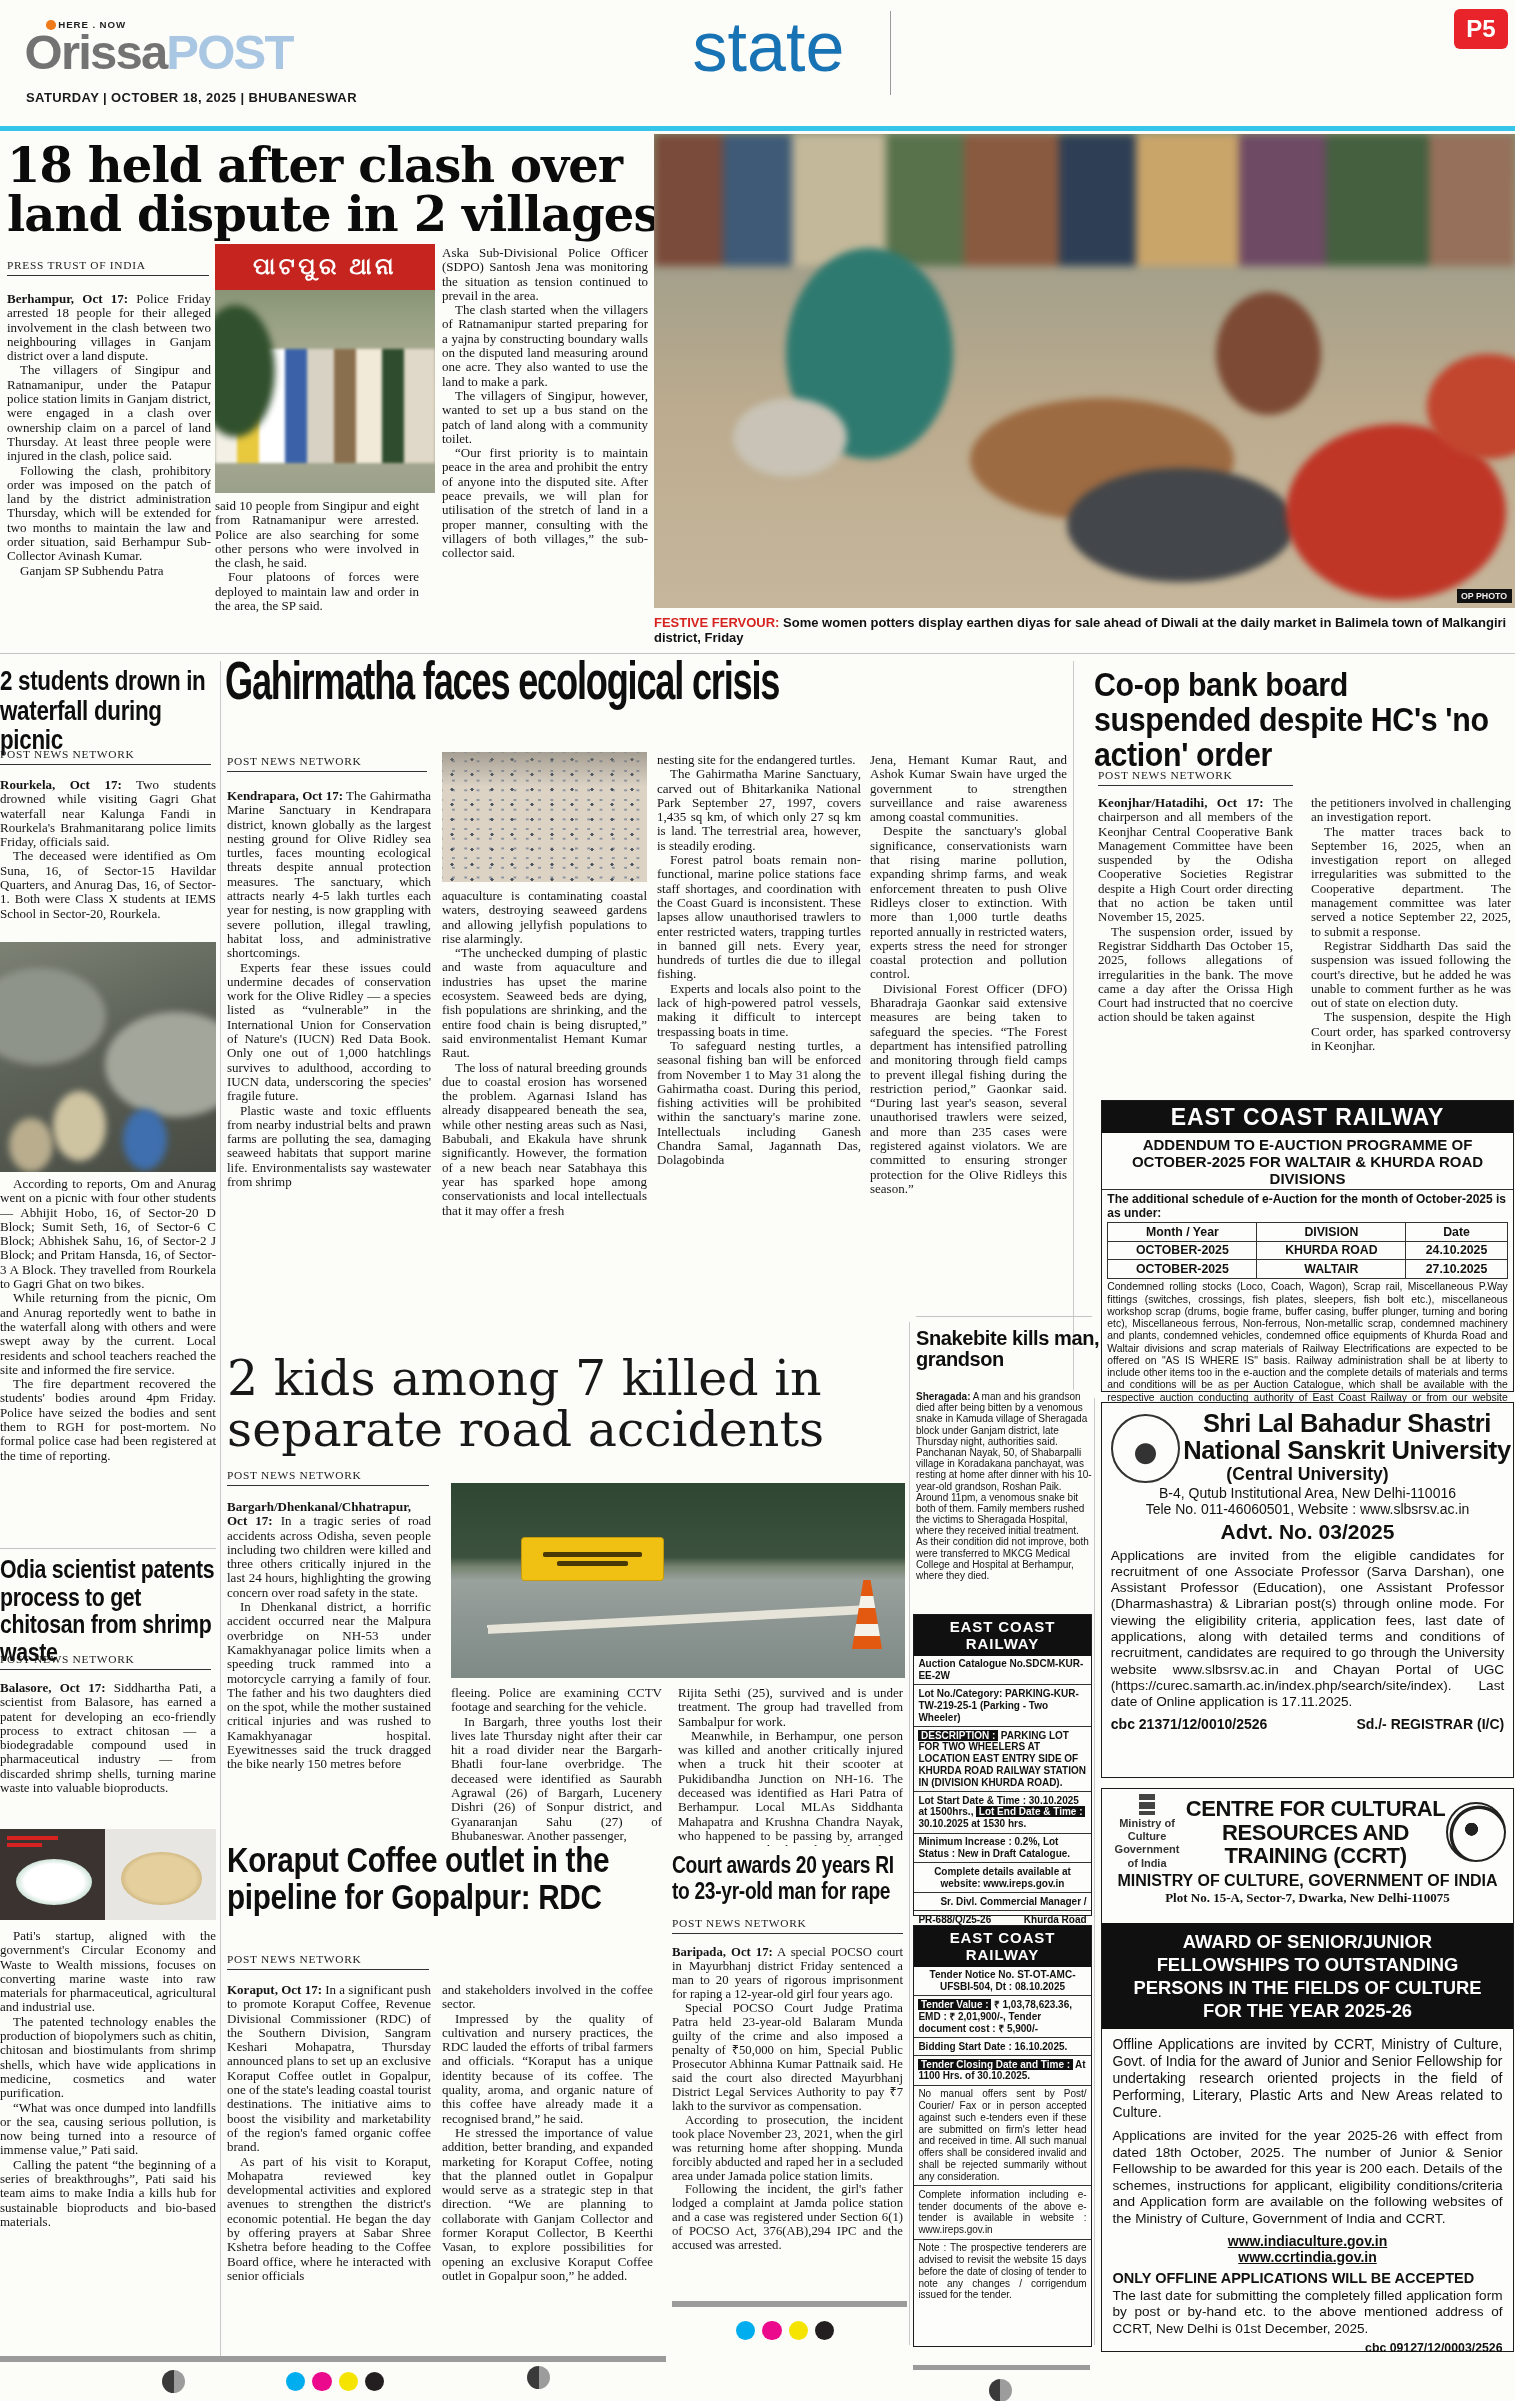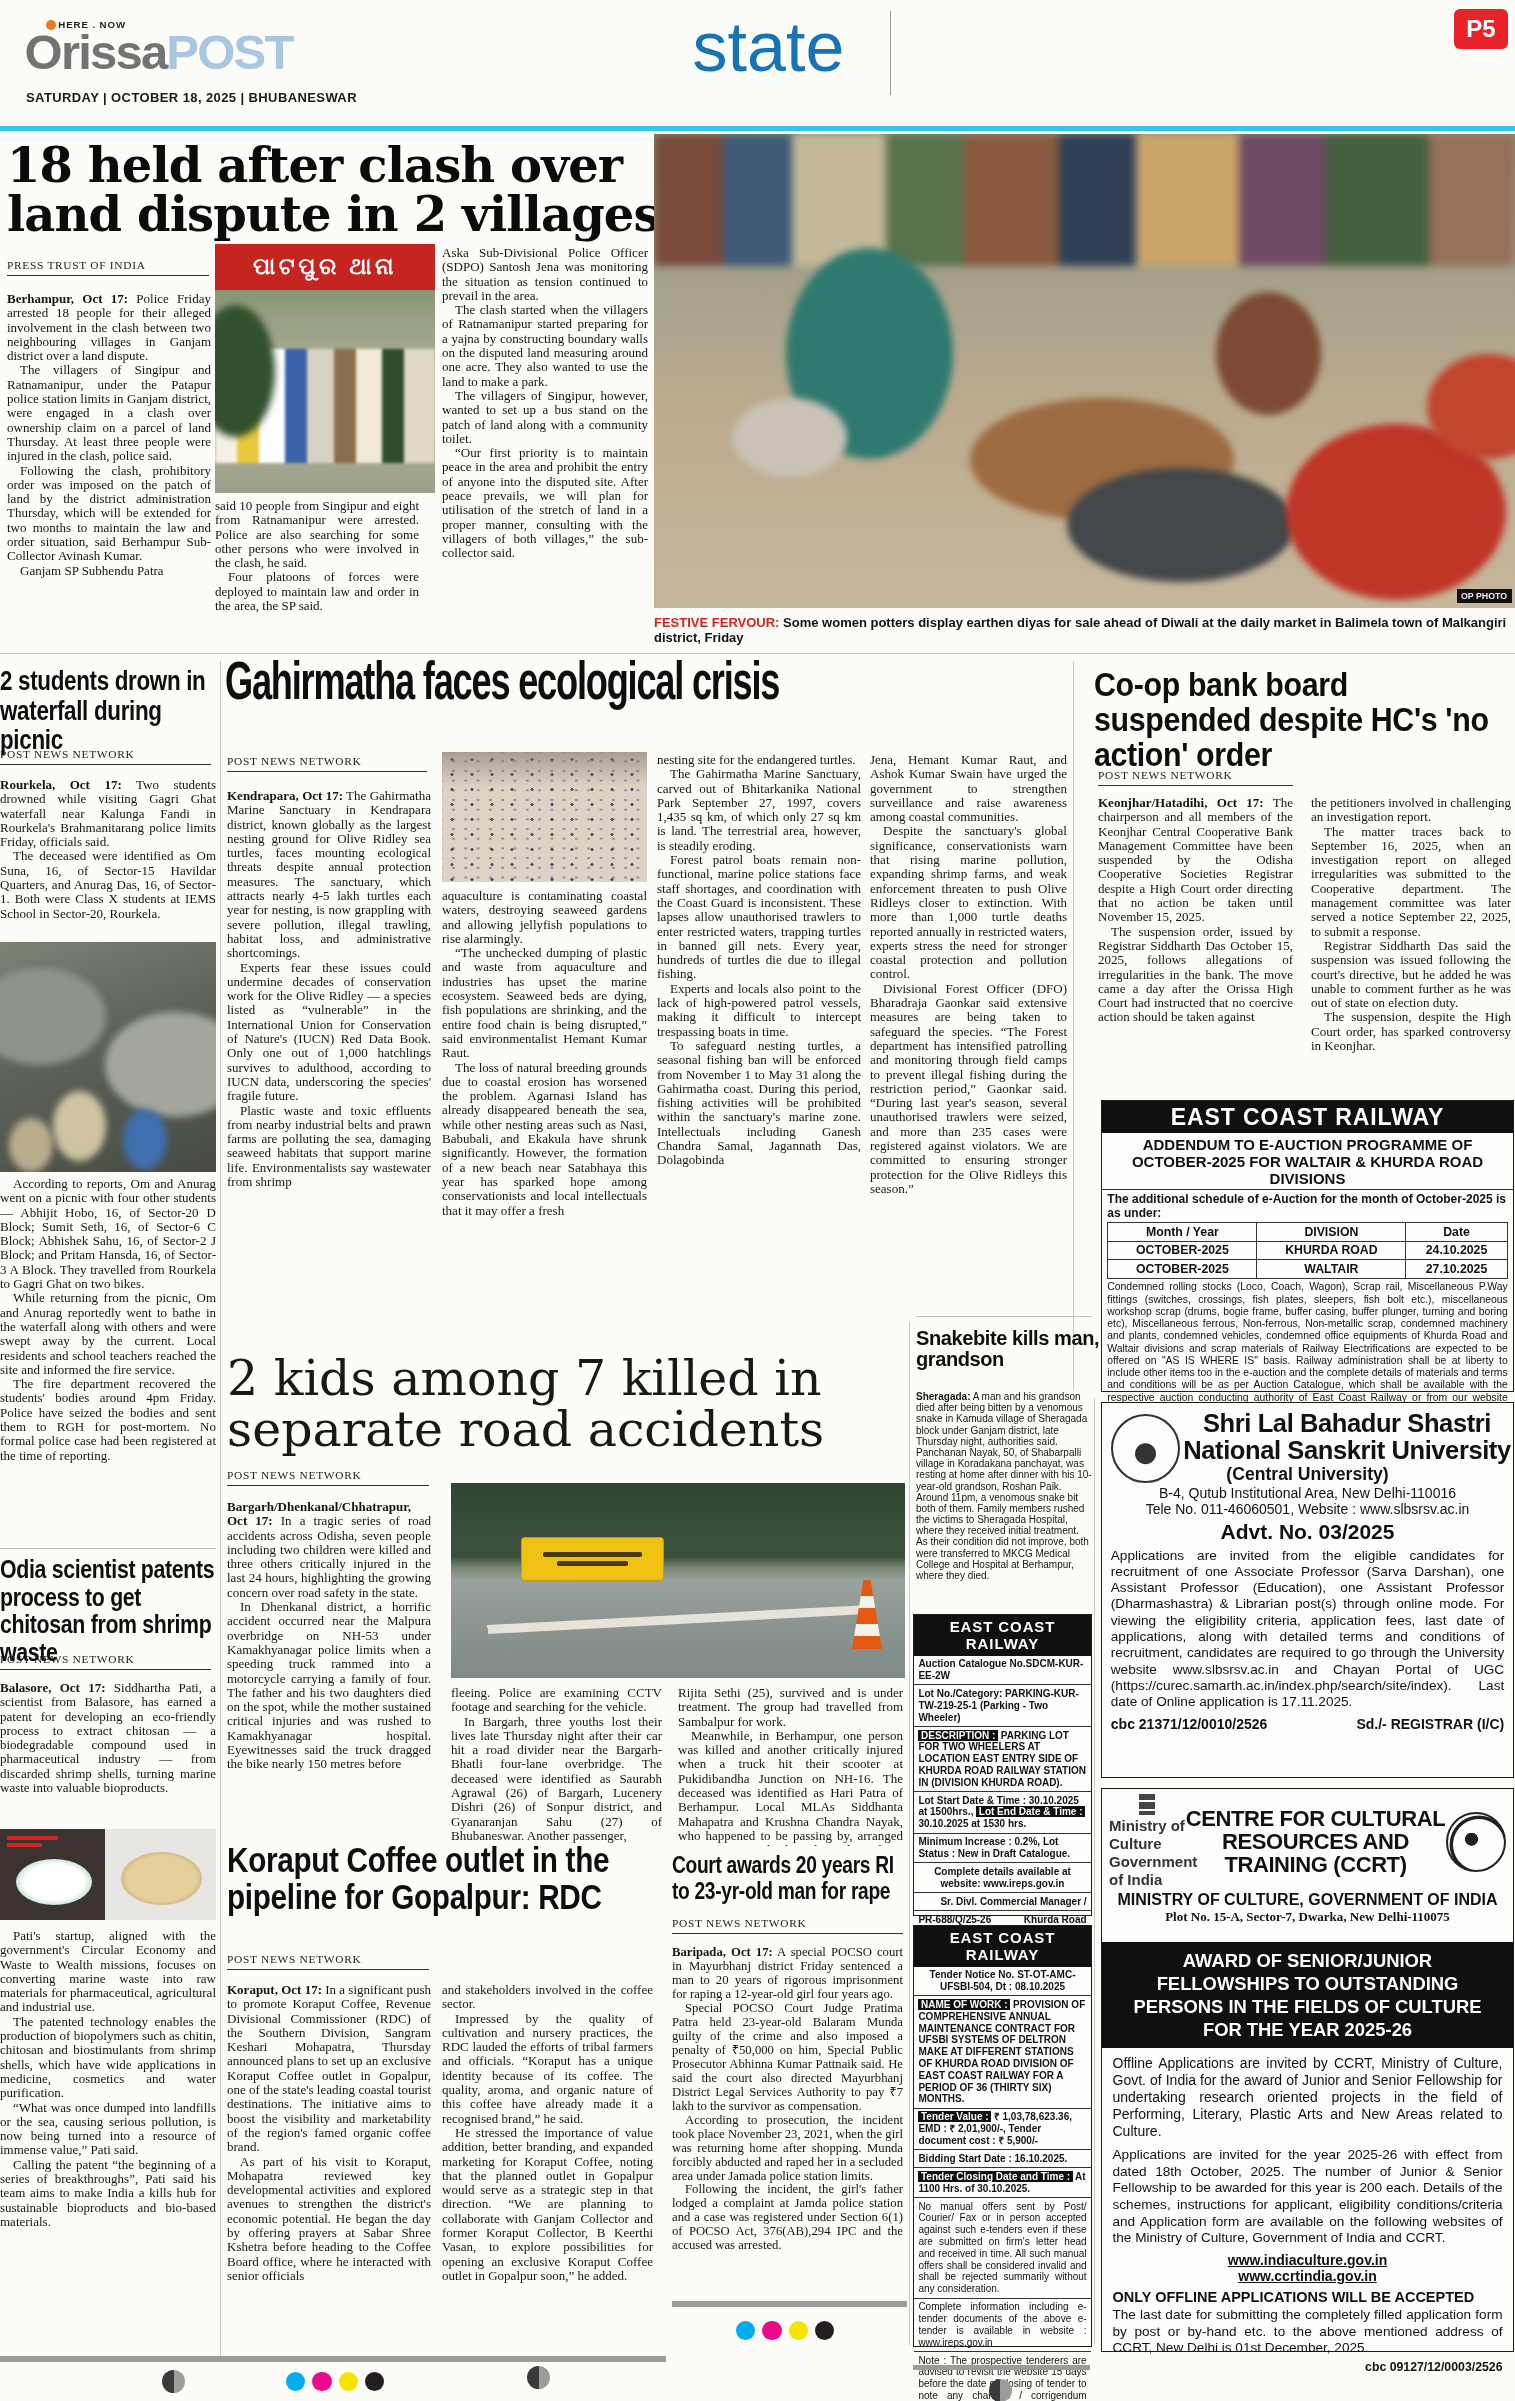--- a/index.html
+++ b/index.html
@@ -374,24 +374,20 @@
     <div class="pad" style="display:flex; justify-content:space-between; border-top:0.9px solid #333;">
       <span data-bind="ads.ecr_parking.ref">PR-688/Q/25-26</span>
       <span data-bind="ads.ecr_parking.place">Khurda Road</span>
     </div>
   </div>
 
   <div class="adbox smallad" style="left:913px; top:1925px; width:177px; height:420px;">
     <div class="adtitle" style="font-size:15px;" data-bind="ads.ecr_tender.title">EAST COAST RAILWAY</div>
     <div class="pad" style="text-align:center;" data-bind="ads.ecr_tender.notice">Tender Notice No. ST-OT-AMC-UFSBI-504, Dt : 08.10.2025</div>
     <div class="pad adrow">
-      <span class="rev" data-bind="ads.ecr_tender.work_label">NAME OF WORK :</span>
-      <span data-bind="ads.ecr_tender.work"> PROVISION OF COMPREHENSIVE ANNUAL MAINTENANCE CONTRACT FOR UFSBI SYSTEMS OF DELTRON MAKE AT DIFFERENT STATIONS OF KHURDA ROAD DIVISION OF EAST COAST RAILWAY FOR A PERIOD OF 36 (THIRTY SIX) MONTHS.</span>
-    </div>
-    <div class="pad adrow">
       <span class="rev" data-bind="ads.ecr_tender.value_label">Tender Value :</span>
       <span data-bind="ads.ecr_tender.value"> ₹ 1,03,78,623.36, EMD : ₹ 2,01,900/-, Tender document cost : ₹ 5,900/-</span>
     </div>
     <div class="pad adrow" data-bind="ads.ecr_tender.bid">Bidding Start Date : 16.10.2025.</div>
     <div class="pad adrow">
       <span class="rev" data-bind="ads.ecr_tender.close_label">Tender Closing Date and Time :</span>
       <span data-bind="ads.ecr_tender.close"> At 1100 Hrs. of 30.10.2025.</span>
     </div>
     <div class="pad adrow justif" style="font-weight:400;" data-bind="ads.ecr_tender.manual">No manual offers sent by Post/ Courier/ Fax or in person accepted against such e-tenders even if these are submitted on firm's letter head and received in time. All such manual offers shall be considered invalid and shall be rejected summarily without any consideration.</div>
     <div class="pad adrow justif" style="font-weight:400;" data-bind="ads.ecr_tender.info">Complete information including e-tender documents of the above e-tender is available in website : www.ireps.gov.in</div>
@@ -409,21 +405,21 @@
     <div style="text-align:center; font-weight:800; font-size:21px; padding:3.5px 0;" data-bind="ads.sanskrit.advt">Advt. No. 03/2025</div>
     <div class="justif" style="font-size:13.6px; line-height:1.2; padding:0 8.8px;" data-bind="ads.sanskrit.body">Applications are invited from the eligible candidates for recruitment of one Associate Professor (Sarva Darshan), one Assistant Professor (Education), one Assistant Professor (Dharmashastra) &amp; Librarian post(s) through online mode. For viewing the eligibility criteria, application fees, last date of applications, along with detailed terms and conditions of recruitment, candidates are required to go through the University website www.slbsrsv.ac.in and Chayan Portal of UGC (https://curec.samarth.ac.in/index.php/search/site/index). Last date of Online application is 17.11.2025.</div>
     <div style="display:flex; justify-content:space-between; font-weight:800; font-size:14px; padding:5.3px 8.8px 0;">
       <span data-bind="ads.sanskrit.cbc">cbc 21371/12/0010/2526</span>
       <span data-bind="ads.sanskrit.sign">Sd./- REGISTRAR (I/C)</span>
     </div>
   </div>
 
   <div class="adbox" style="left:1101px; top:1788px; width:411px; height:562px;">
     <div style="display:flex; align-items:center; padding:5.3px 7px 1.8px;">
-      <div style="width:76px; font-size:15px; font-weight:700; color:#333; line-height:1.2;">
+      <div style="width:76px; font-size:11px; font-weight:700; color:#333; line-height:1.2;text-align:center;">
         <div style="width:16px; height:21px; margin:0 auto 1.8px; background:linear-gradient(180deg,#444 0 30%, transparent 30% 40%, #444 40% 70%, transparent 70% 80%, #444 80% 100%);"></div>
         <div data-bind="ads.ccrt.ministry_line1">Ministry of Culture</div>
         <div data-bind="ads.ccrt.ministry_line2">Government of India</div>
       </div>
       <div style="flex:1; text-align:center; font-weight:800; font-size:22px; line-height:1.05; letter-spacing:-0.4px;" data-bind="ads.ccrt.title">CENTRE FOR CULTURAL RESOURCES AND TRAINING (CCRT)</div>
       <div class="circle-logo" style="width:56px; height:56px;"></div>
     </div>
     <div style="text-align:center; font-weight:800; font-size:16px;" data-bind="ads.ccrt.sub1">MINISTRY OF CULTURE, GOVERNMENT OF INDIA</div>
     <div style="text-align:center; font-weight:700; font-size:13px; padding-bottom:17px;font-family:Liberation Serif, serif;" data-bind="ads.ccrt.sub2">Plot No. 15-A, Sector-7, Dwarka, New Delhi-110075</div>
     <div style="background:#101010; color:#fff; text-align:center; font-weight:800; font-size:18.4px; line-height:1.25; padding:7px 16px;" data-bind="ads.ccrt.banner">AWARD OF SENIOR/JUNIOR FELLOWSHIPS TO OUTSTANDING PERSONS IN THE FIELDS OF CULTURE FOR THE YEAR 2025-26</div>

